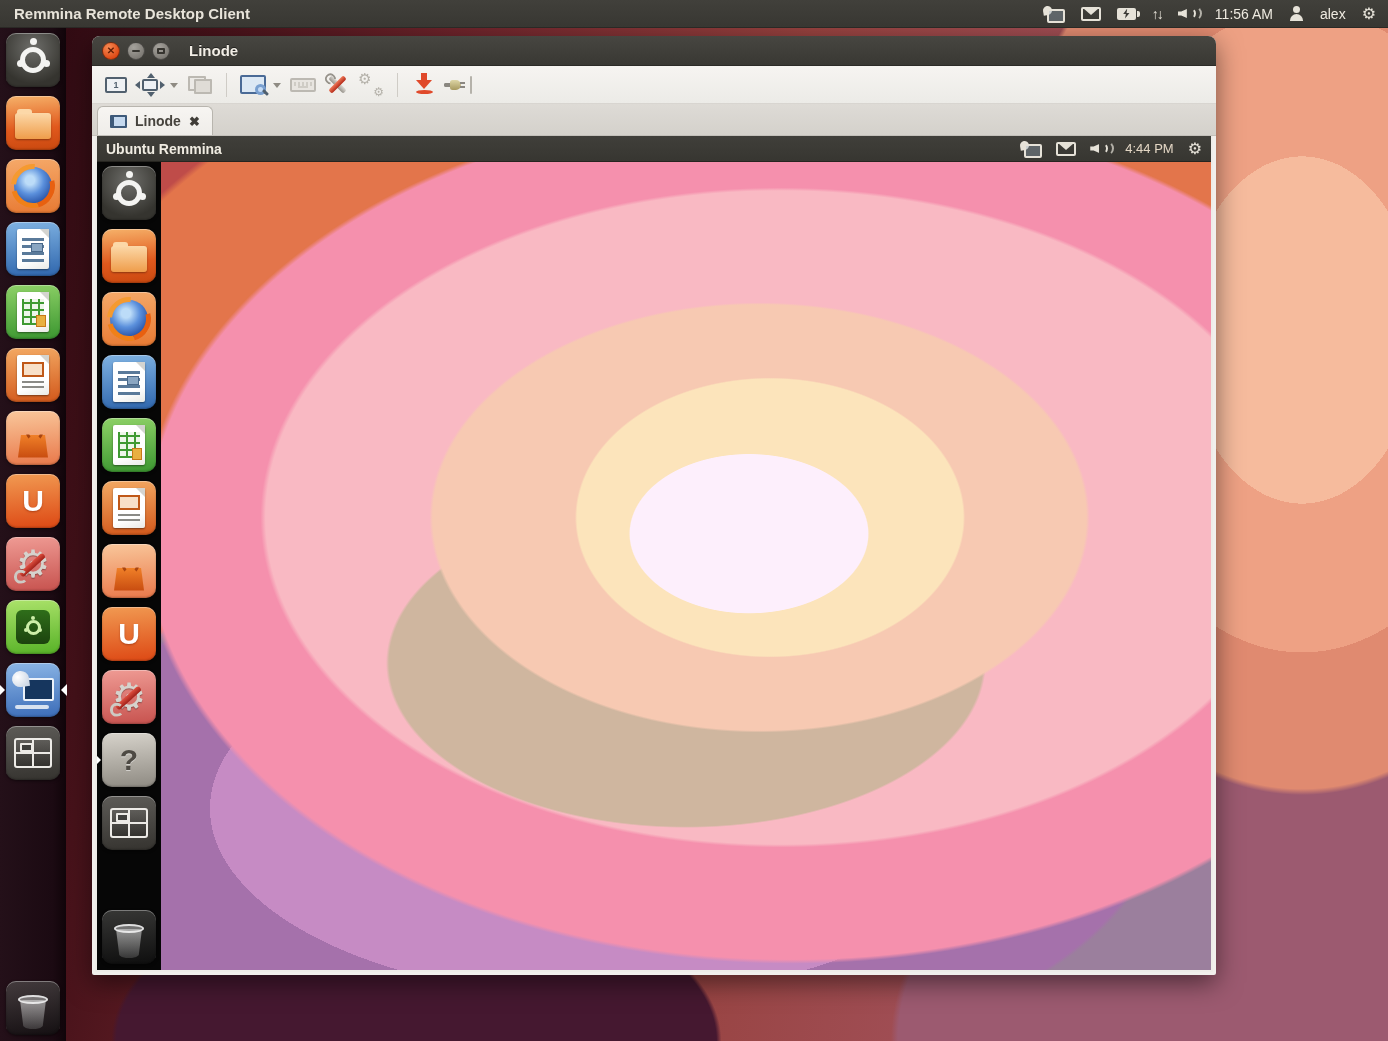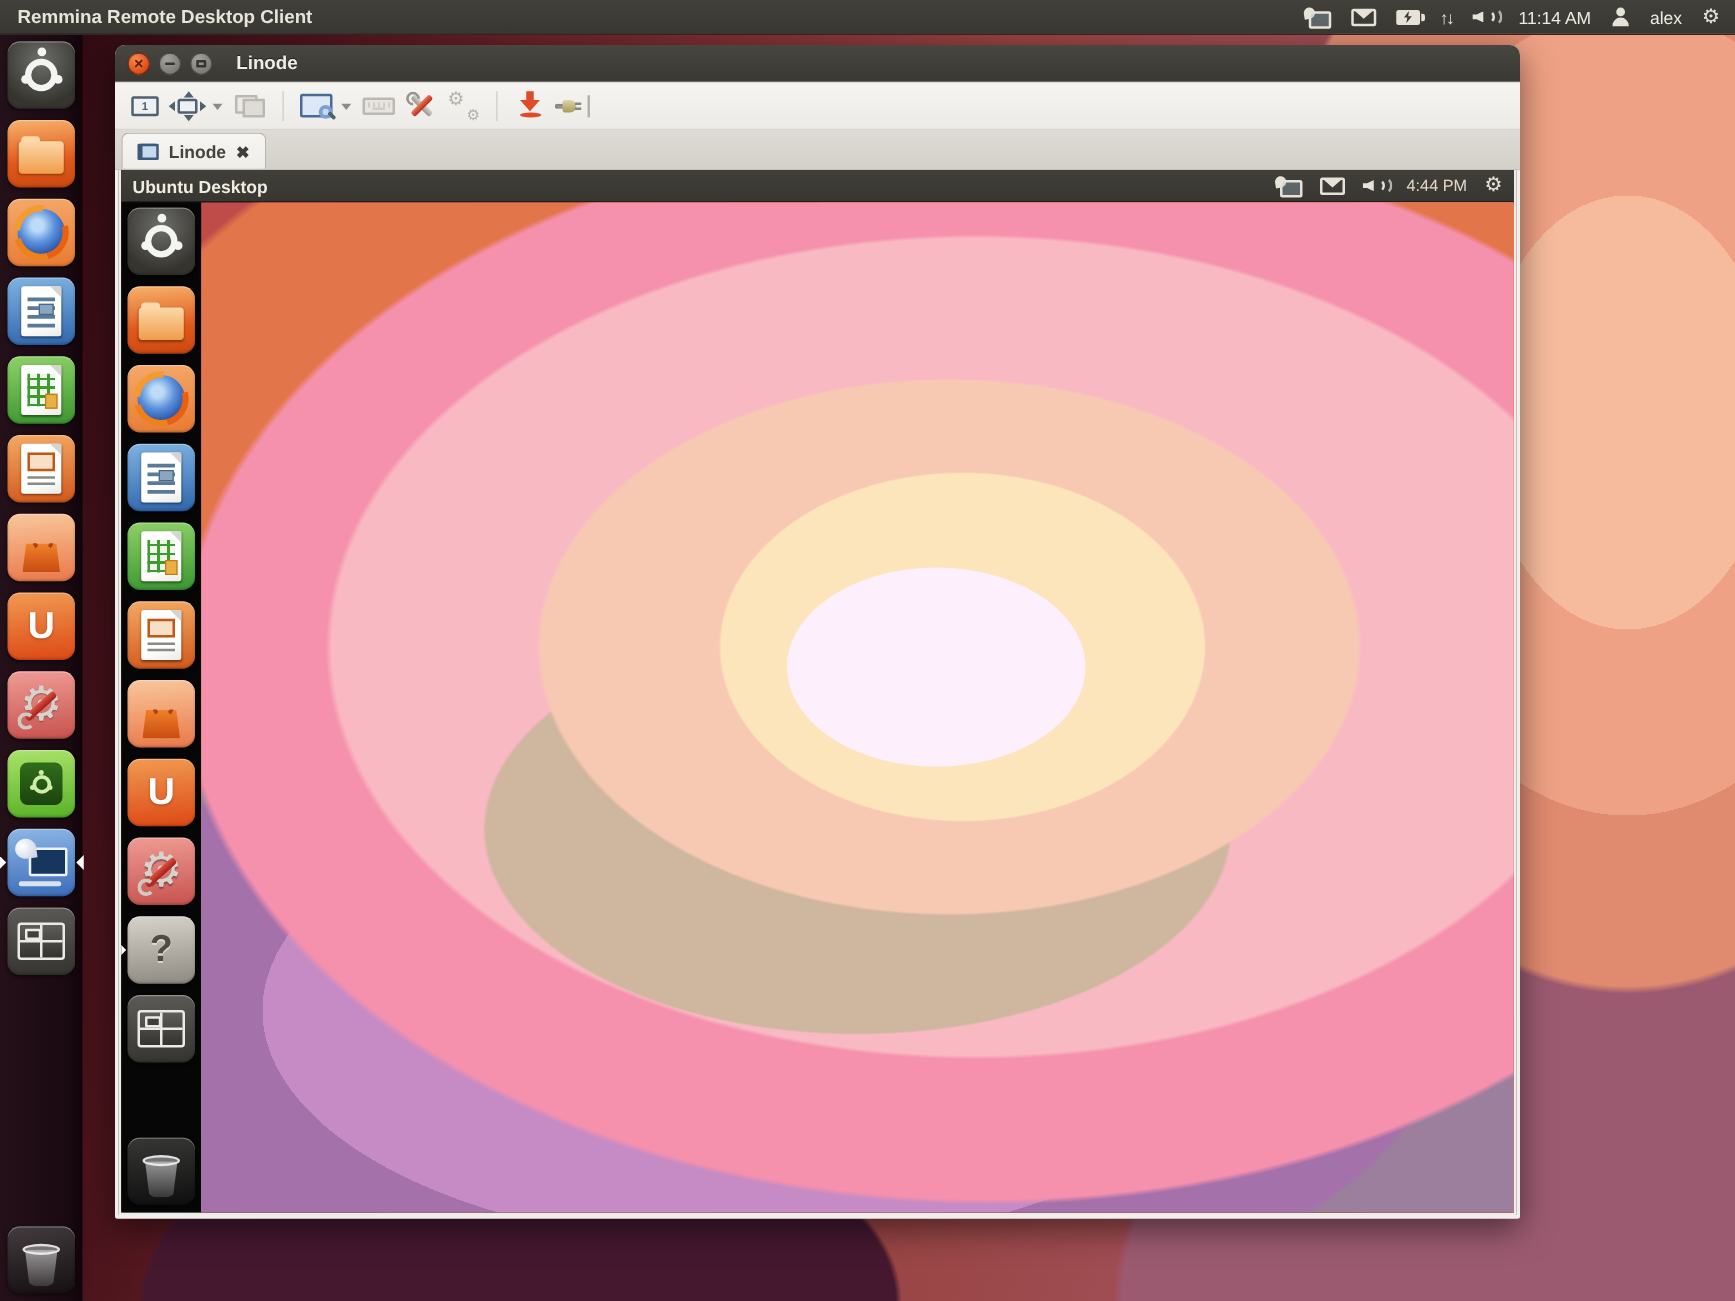--- a/index.html
+++ b/index.html
@@ -211,21 +211,21 @@
   <div class="tray">
     <span class="ti ic-rem"></span>
     <span class="ti ic-mail"></span>
     <span class="ti ic-batt"></span>
     <span class="ti ic-sync">↑↓</span>
     <span class="ti ic-vol">
         <i class="b"></i>
         <i class="w1"></i>
         <i class="w2"></i>
       </span>
-    <span class="clock">11:14 AM</span>
+    <span class="clock">11:56 AM</span>
     <span class="ti ic-user"></span>
     <span class="uname">alex</span>
     <span class="gear">⚙</span>
   </div>
 </div>
 
 <div id="host-launcher">
   <div class="tile tl-bfb">
       <span class="cof"></span>
     </div>
@@ -361,21 +361,21 @@
     <div class="tab">
       <span class="tab-ic"></span>
       <span>Linode</span>
       <span class="tab-close">✖</span>
     </div>
   </div>
 
   <div class="viewport">
 
     <div class="remote-panel">
-      <span class="rtitle">Ubuntu Desktop</span>
+      <span class="rtitle">Ubuntu Remmina</span>
       <div class="tray">
         <span class="ti ic-rem"></span>
         <span class="ti ic-mail"></span>
         <span class="ti ic-vol">
             <i class="b"></i>
             <i class="w1"></i>
             <i class="w2"></i>
           </span>
         <span class="clock">4:44 PM</span>
         <span class="gear">⚙</span>

